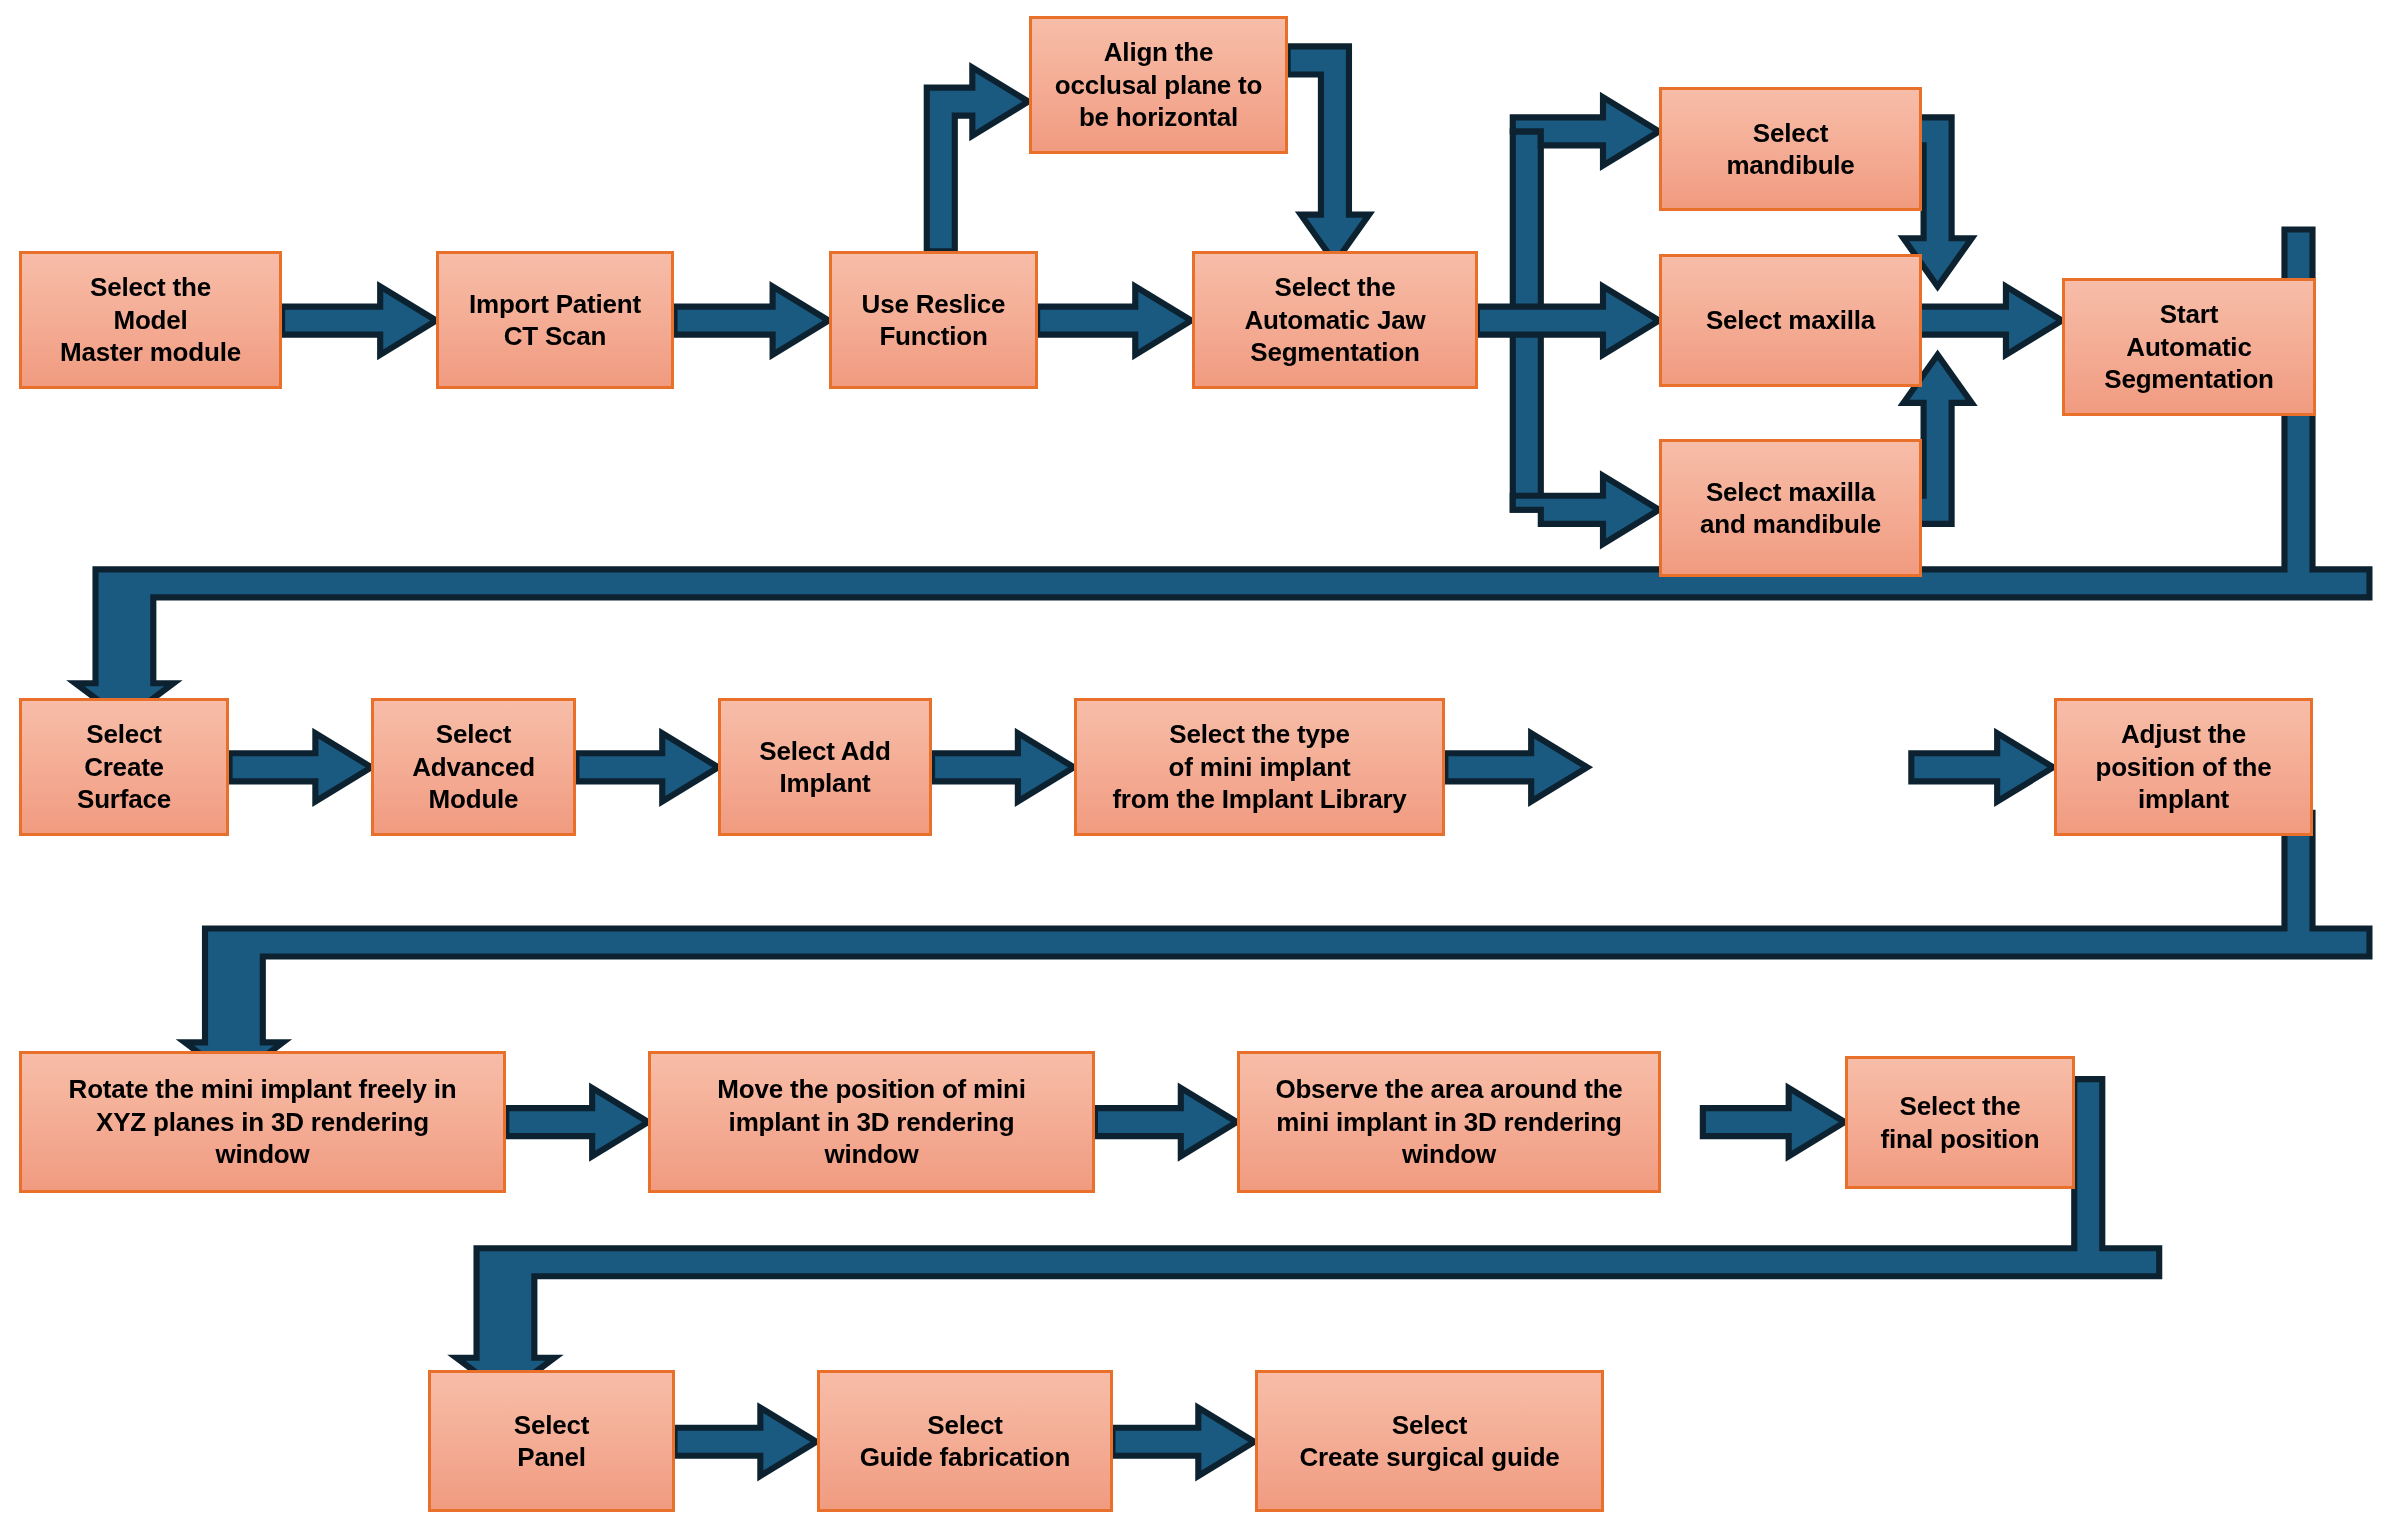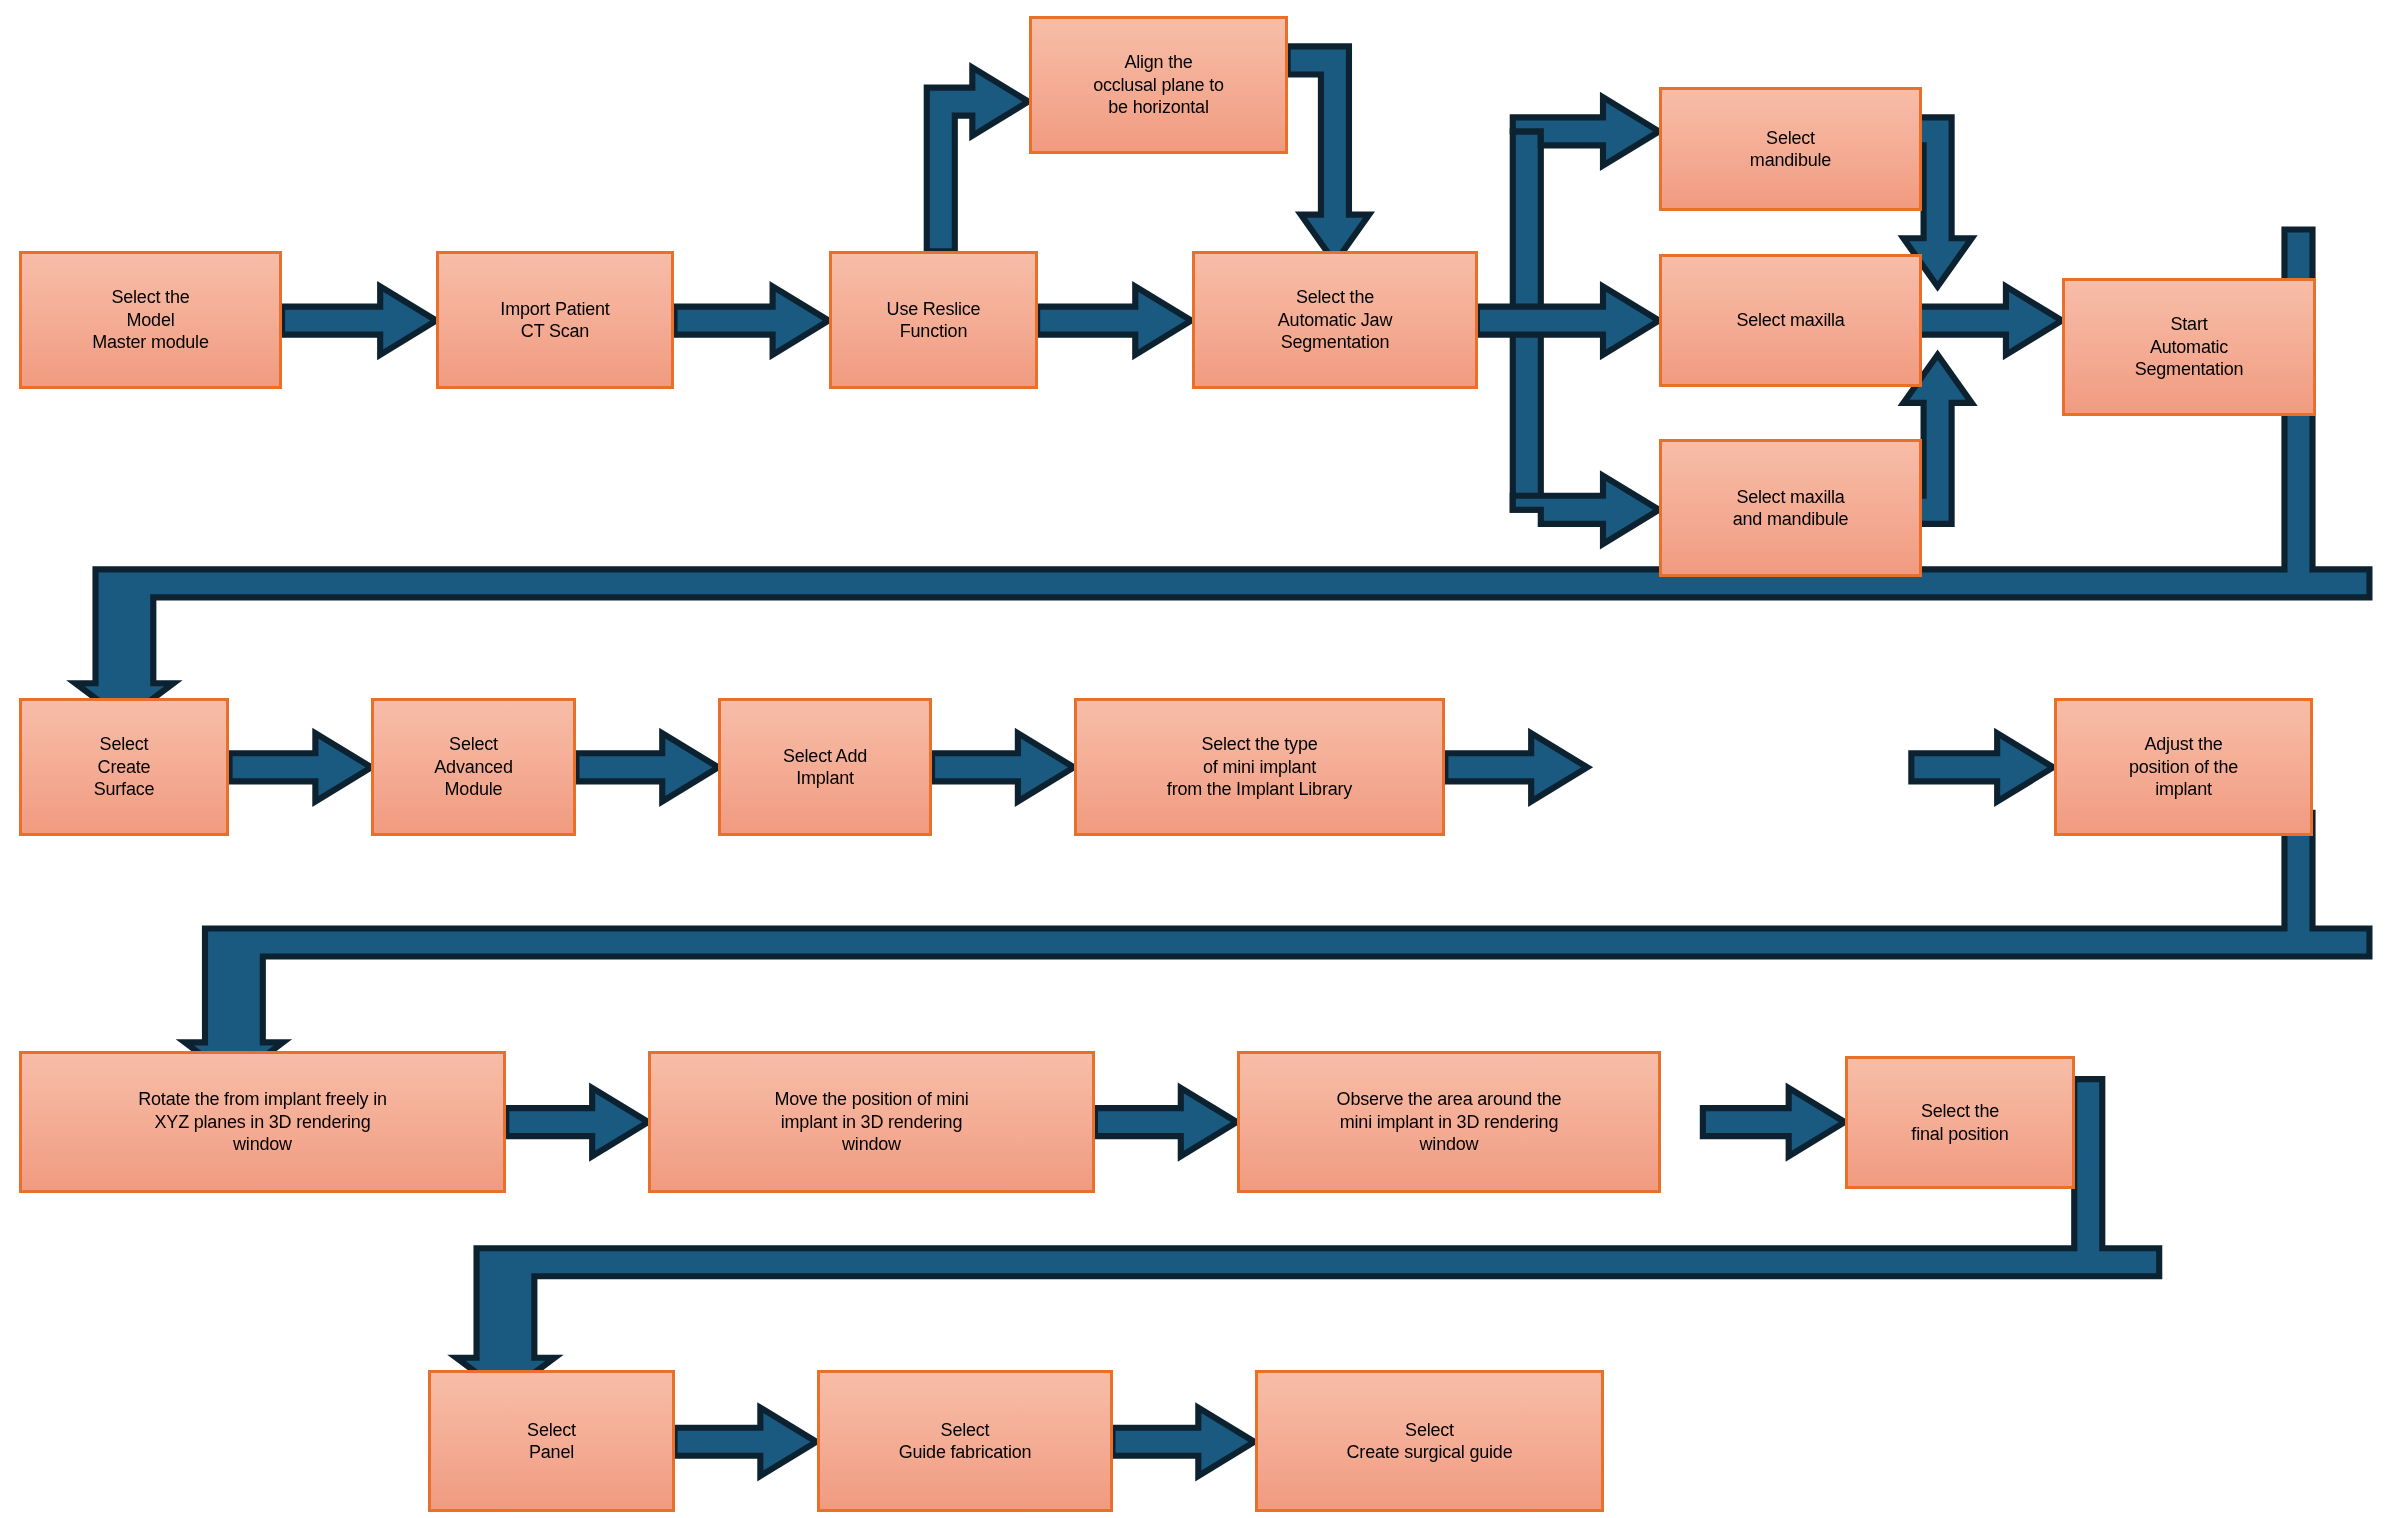--- a/index.html
+++ b/index.html
@@ -21,23 +21,23 @@
   .node {
     position: absolute;
     box-sizing: border-box;
     border: 3.5px solid #e8702a;
     background: linear-gradient(180deg, #f7bda8 0%, #f4ab93 55%, #f09b80 100%);
     display: flex;
     align-items: center;
     justify-content: center;
     text-align: center;
     color: #000000;
-    font-weight: normal;
+    font-weight: bold;
     font-family: "Liberation Sans", sans-serif;
-    font-size: 18px;
+    font-size: 26px;
     line-height: 1.25;
     padding: 3.5px 7px;
     white-space: pre-line;
     letter-spacing: -0.2px;
   }
   
   #arrows {
     position: absolute;
     left: 0;
     top: 0;
@@ -153,21 +153,21 @@
 from the Implant Library</div>
 
   <div class="node" style="left:718px; top:698px; width:214px; height:138px;">Select Add
 Implant</div>
 
 
   <div class="node" style="left:2054px; top:698px; width:259px; height:138px;">Adjust the
 position of the
 implant</div>
 
-  <div class="node" style="left:19px; top:1051px; width:487px; height:142px;">Rotate the from implant freely in
+  <div class="node" style="left:19px; top:1051px; width:487px; height:142px;">Rotate the mini implant freely in
 XYZ planes in 3D rendering
 window</div>
 
   <div class="node" style="left:648px; top:1051px; width:447px; height:142px;">Move the position of mini
 implant in 3D rendering
 window</div>
 
   <div class="node" style="left:1237px; top:1051px; width:424px; height:142px;">Observe the area around the
 mini implant in 3D rendering
 window</div>

